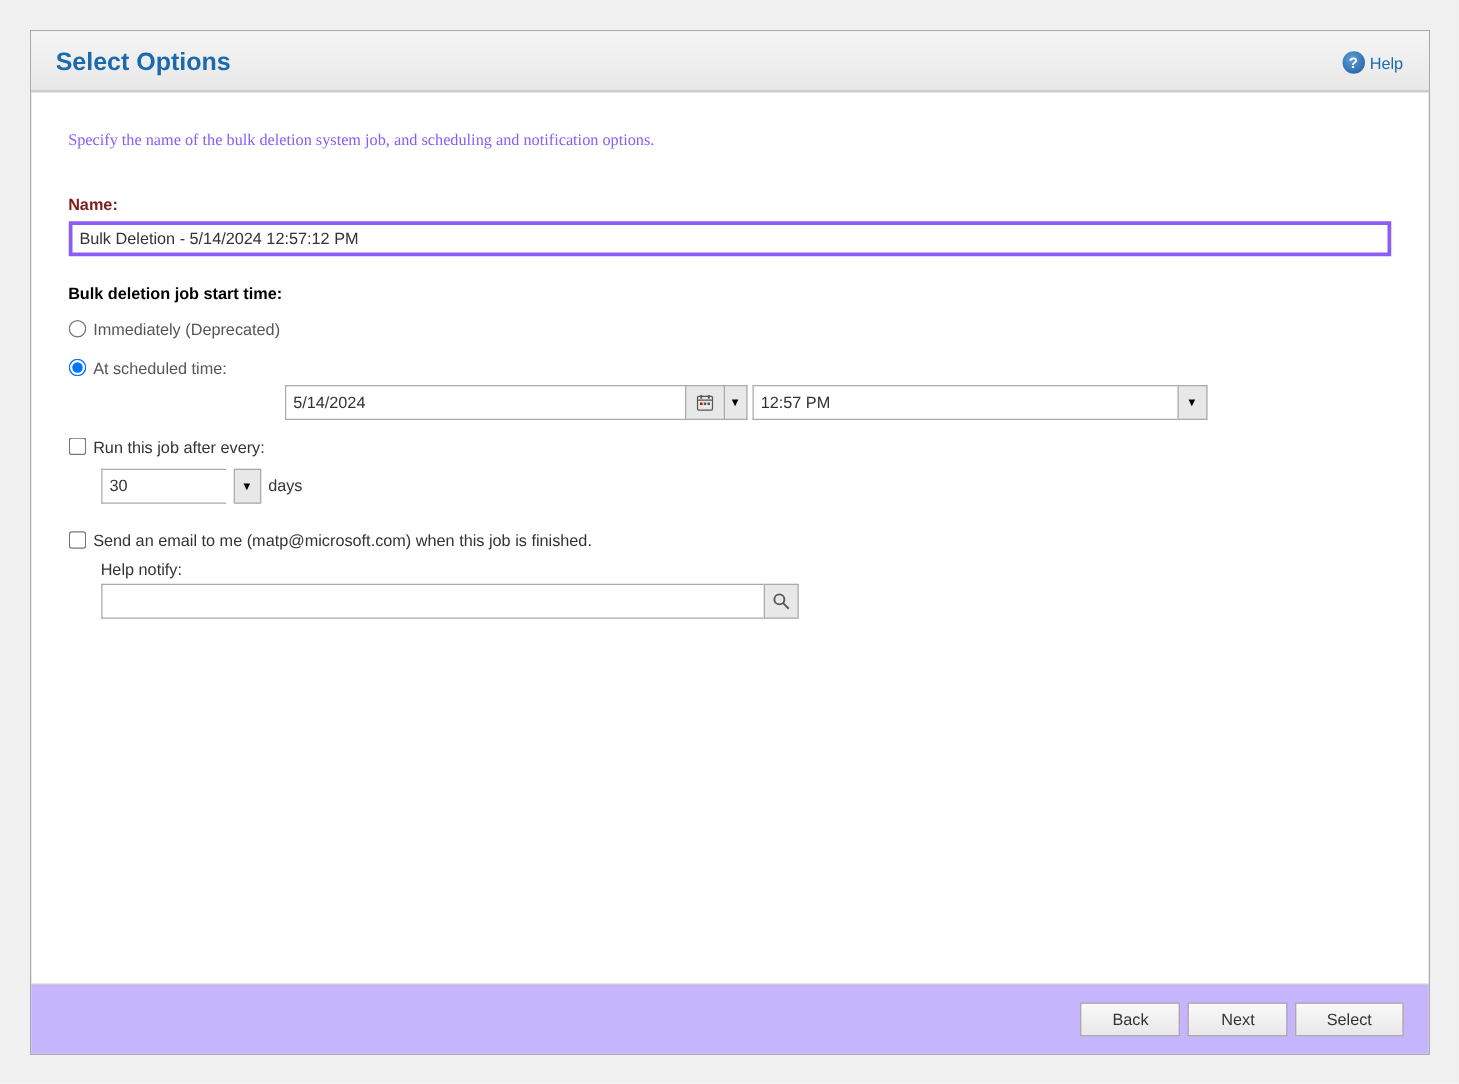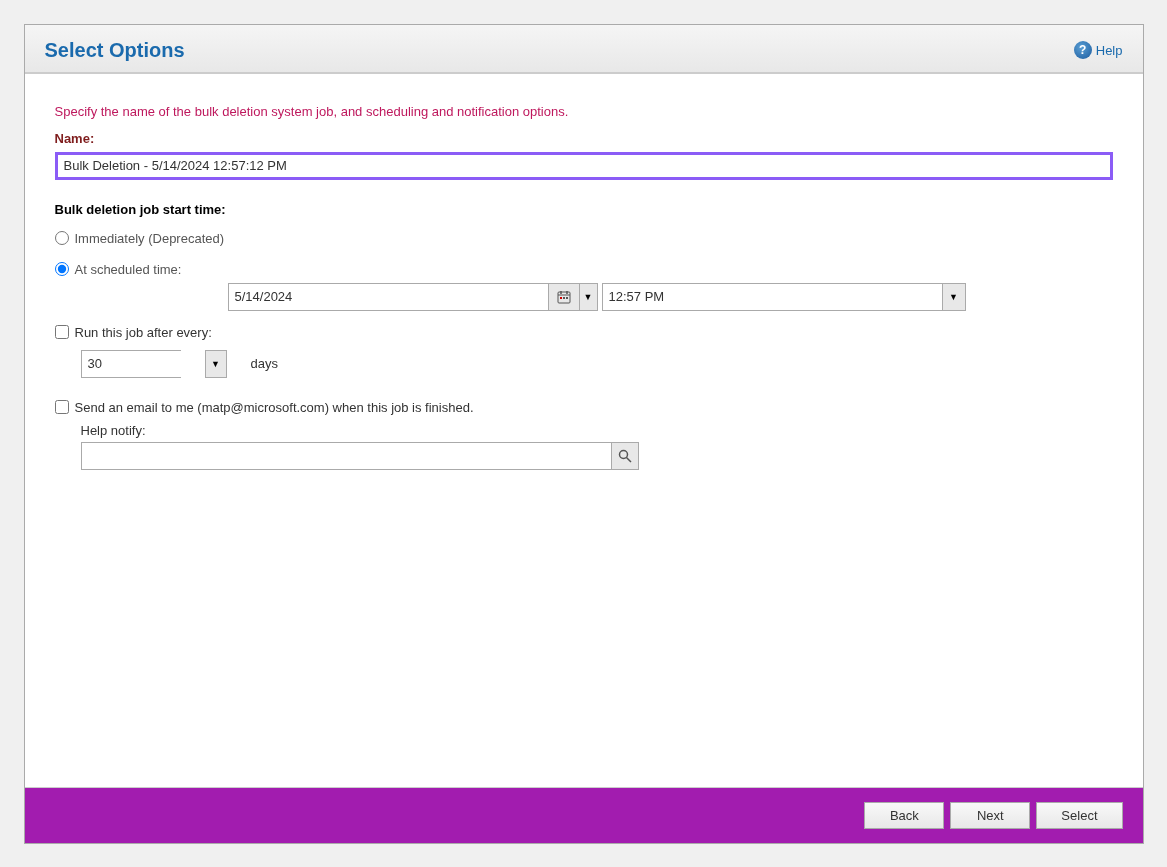--- a/index.html
+++ b/index.html
@@ -55,23 +55,24 @@
       justify-content: center;
       color: white;
       font-weight: bold;
       font-size: 12px;
     }
     .dialog-body {
       padding: 30px 30px 20px 30px;
       flex: 1;
     }
     .description {
-      color: #be185d;
-      font-size: 13px;
-      margin-bottom: 12px;
+      color: #8b5cf6;
+      font-size: 13px;
+      margin-bottom: 36px;
+      font-family: Liberation Serif, serif;
     }
     .field-group {
       margin-bottom: 22px;
     }
     .field-label {
       font-weight: bold;
       font-size: 13px;
       color: #7f1d1d;
       margin-bottom: 6px;
       display: block;
@@ -168,21 +169,21 @@
       margin-left: 0px;
       margin-bottom: 10px;
     }
     .checkbox-row label {
       font-size: 13px;
       color: #333;
     }
     .interval-row {
       display: flex;
       align-items: center;
-      gap: 24px;
+      gap: 6px;
       margin-left: 26px;
       margin-bottom: 20px;
     }
     .interval-input {
       width: 100px;
       height: 28px;
       padding: 4px 6px;
       border: 1px solid #aaa;
       font-size: 13px;
       color: #333;
@@ -247,21 +248,21 @@
       align-items: center;
       justify-content: center;
       font-size: 13px;
     }
     .dialog-footer {
       border-top: 1px solid #ccc;
       padding: 14px 20px;
       display: flex;
       justify-content: flex-end;
       gap: 6px;
-      background: #a21caf;
+      background: #c4b5fd;
     }
     .footer-btn {
       padding: 5px 24px;
       font-size: 13px;
       border: 1px solid #aaa;
       background: linear-gradient(to bottom, #f9f9f9, #e8e8e8);
       cursor: pointer;
       min-width: 80px;
       color: #333;
     }

